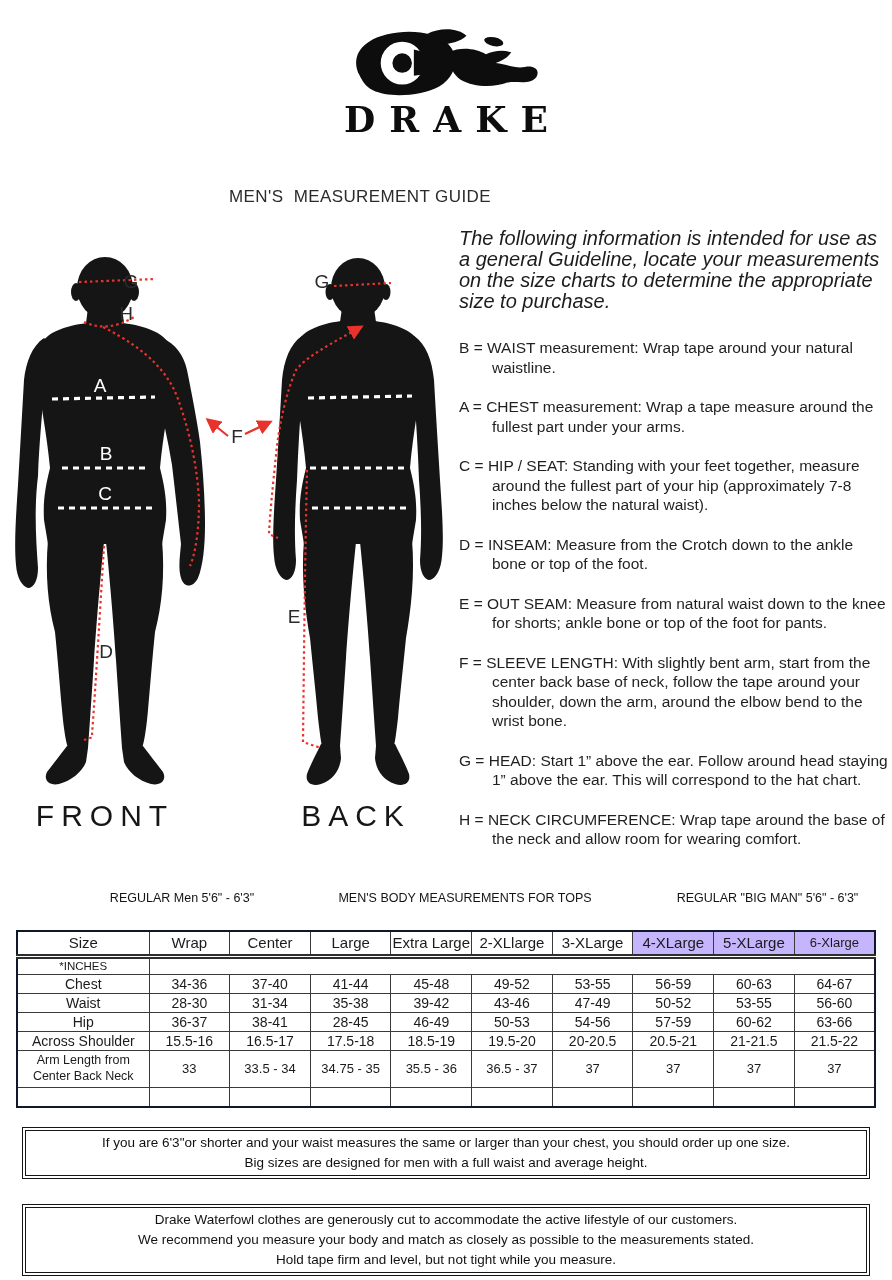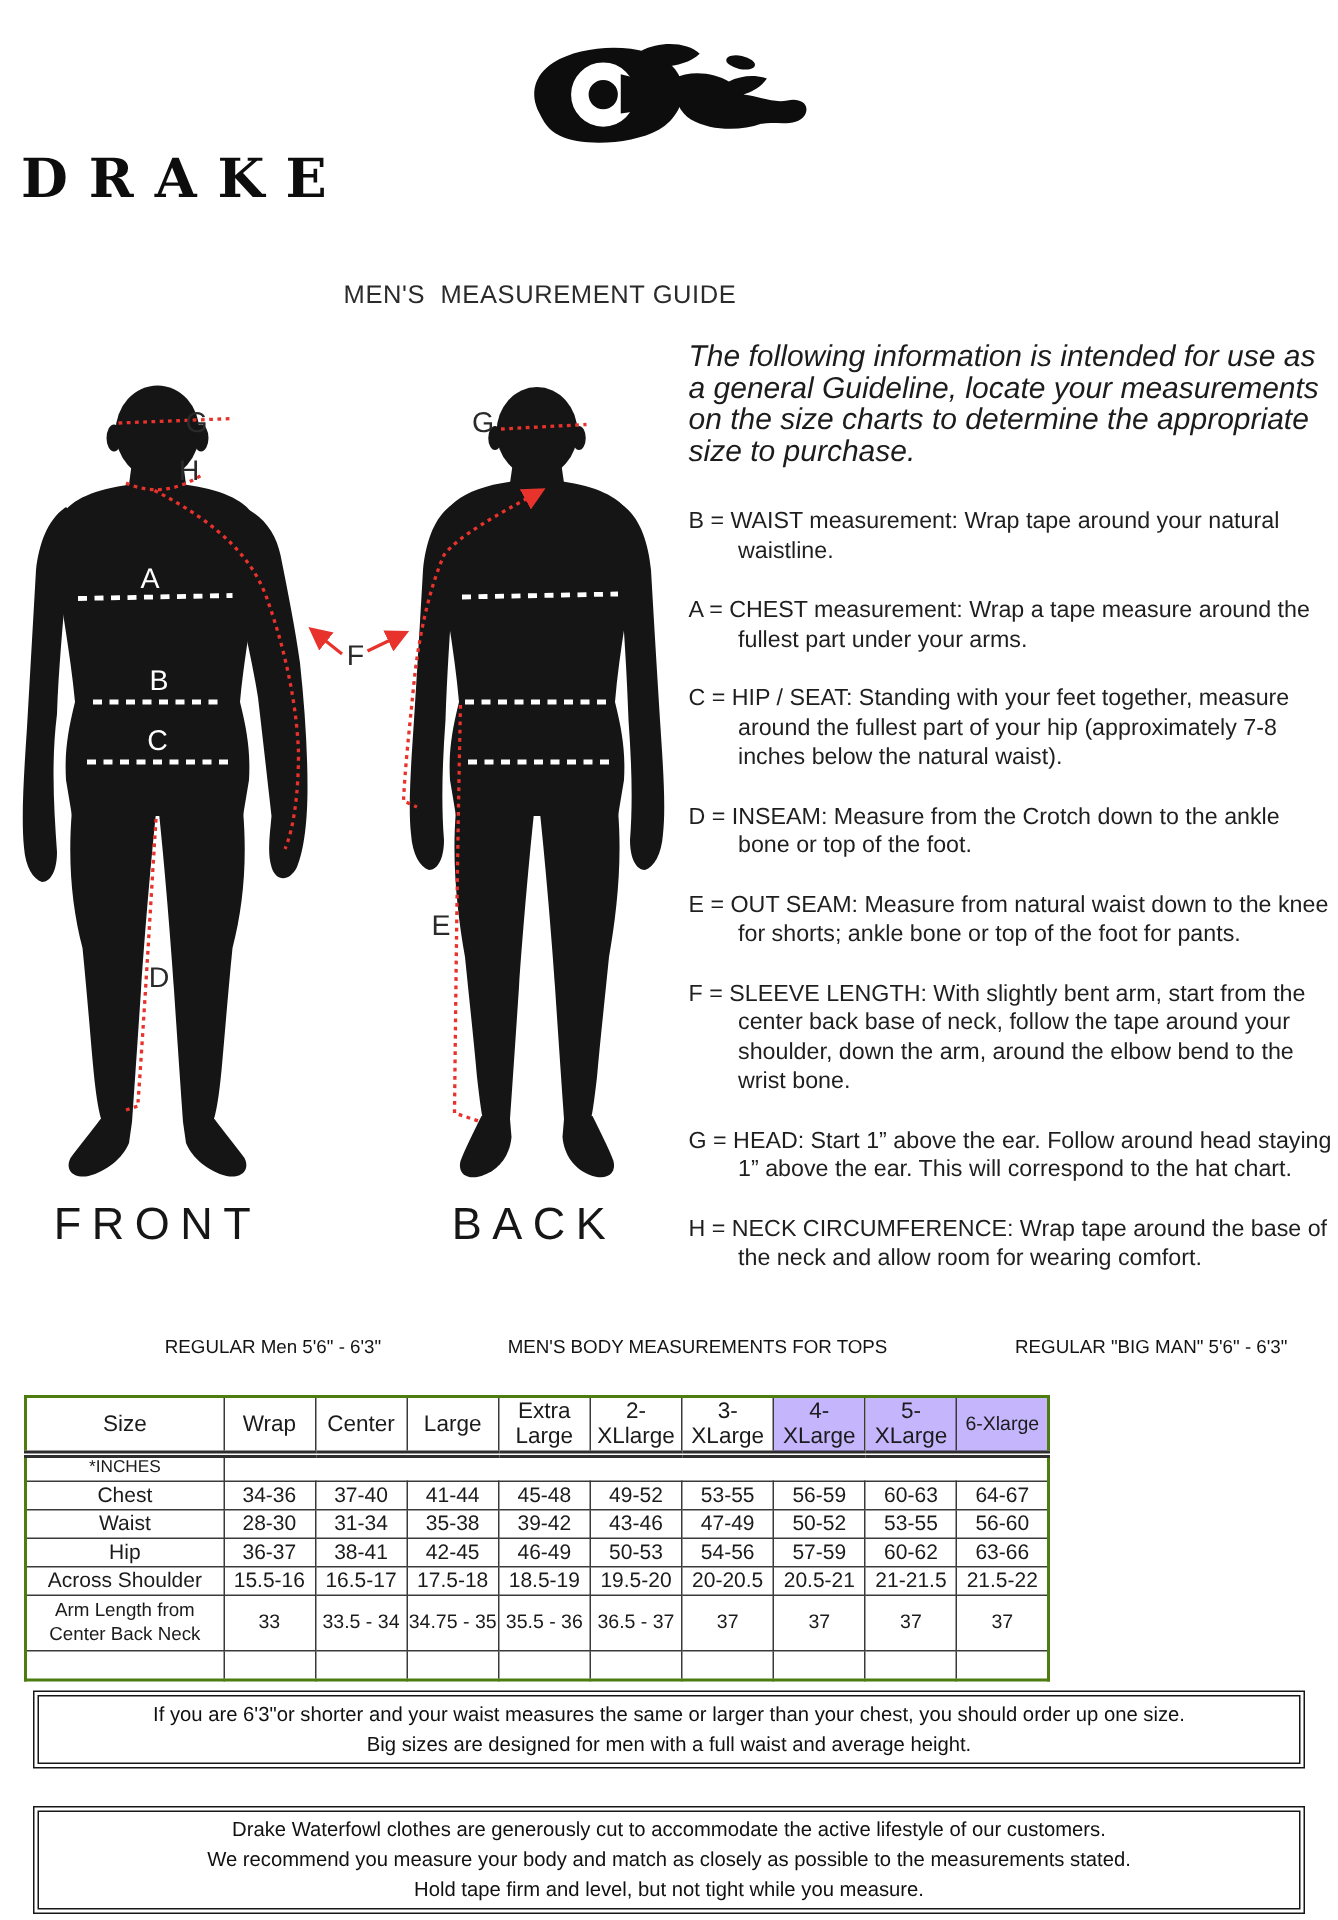--- a/index.html
+++ b/index.html
@@ -1,21 +1,21 @@
 <!DOCTYPE html>
 <html><head>
 <meta charset="utf-8">
 <style>
   html,body{margin:0;padding:0;background:#ffffff}
   .page{position:relative;width:892px;height:1280px;background:#ffffff;
         font-family:"Liberation Sans",sans-serif;color:#1b1b1b;overflow:hidden}
 
   
   .logo{position:absolute;left:343px;top:28px;width:206px;height:76px}
-  .wordmark{position:absolute;left:0;top:98px;width:892px;
+  .wordmark{position:absolute;left:0;top:98px;width:892px;text-align:center;
             font-family:"DejaVu Serif",serif;font-weight:bold;font-size:36px;
             letter-spacing:14px;text-indent:14px;color:#0d0d0d}
   .title{position:absolute;left:0;top:187px;width:720px;text-align:center;
          font-size:17px;letter-spacing:.4px;color:#2b2b2b;white-space:pre}
 
   
   .figures{position:absolute;left:0;top:230px;width:470px;height:620px}
   .mk{font-size:19px;text-anchor:middle;fill:#2a2a2a;font-family:"Liberation Sans",sans-serif}
   .mw{fill:#ffffff}
   .cap{font-size:30px;letter-spacing:7px;text-anchor:middle;fill:#161616;
@@ -26,22 +26,22 @@
   .intro{font-style:italic;font-size:20px;line-height:21px;margin:0 0 26px 0;color:#1c1c1c}
   .mi{font-size:15.5px;line-height:19.5px;margin:0 0 20px 0;padding-left:33px;text-indent:-33px;color:#1f1f1f}
 
   
   .sec-head{position:absolute;top:891px;font-size:12.5px;color:#141414;text-align:center}
   #sh-left{left:52px;width:260px}
   #sh-center{left:330px;width:270px}
   #sh-right{left:645px;width:245px}
 
   
-  table.size{position:absolute;left:16px;top:930px;width:684px;border-collapse:collapse;
-             table-layout:fixed;font-size:14px;color:#1b1b1b;border:2px solid #4d7c0f}
+  table.size{position:absolute;left:16px;top:930px;width:860px;border-collapse:collapse;
+             table-layout:fixed;font-size:14px;color:#1b1b1b;border:2px solid #0f172a}
   table.size td{border:1px solid #3a3a3a;text-align:center;padding:0;line-height:1.15;overflow:hidden}
   tr.head td{height:22px;font-size:15px;border-bottom:5px double #2e2e2e}
   tr.head td.hl{background:#c4b5fd}
   tr.head td.sm{font-size:13px}
   tr.inches td{height:15px;font-size:11.5px}
   tr.r td{height:18px}
   tr.neck td.lbl{font-size:11.5px}
   tr.arm td{height:36px;font-size:13px}
   tr.arm td.lbl{font-size:12.5px;line-height:1.25}
   tr.emptyr td{height:18px}
@@ -211,21 +211,21 @@
       <td>43-46</td>
       <td>47-49</td>
       <td>50-52</td>
       <td>53-55</td>
       <td>56-60</td>
     </tr>
     <tr class="r">
       <td class="lbl">Hip</td>
       <td>36-37</td>
       <td>38-41</td>
-      <td>42-45</td>
+      <td>28-45</td>
       <td>46-49</td>
       <td>50-53</td>
       <td>54-56</td>
       <td>57-59</td>
       <td>60-62</td>
       <td>63-66</td>
     </tr>
     <tr class="r">
       <td class="lbl">Across Shoulder</td>
       <td>15.5-16</td>

